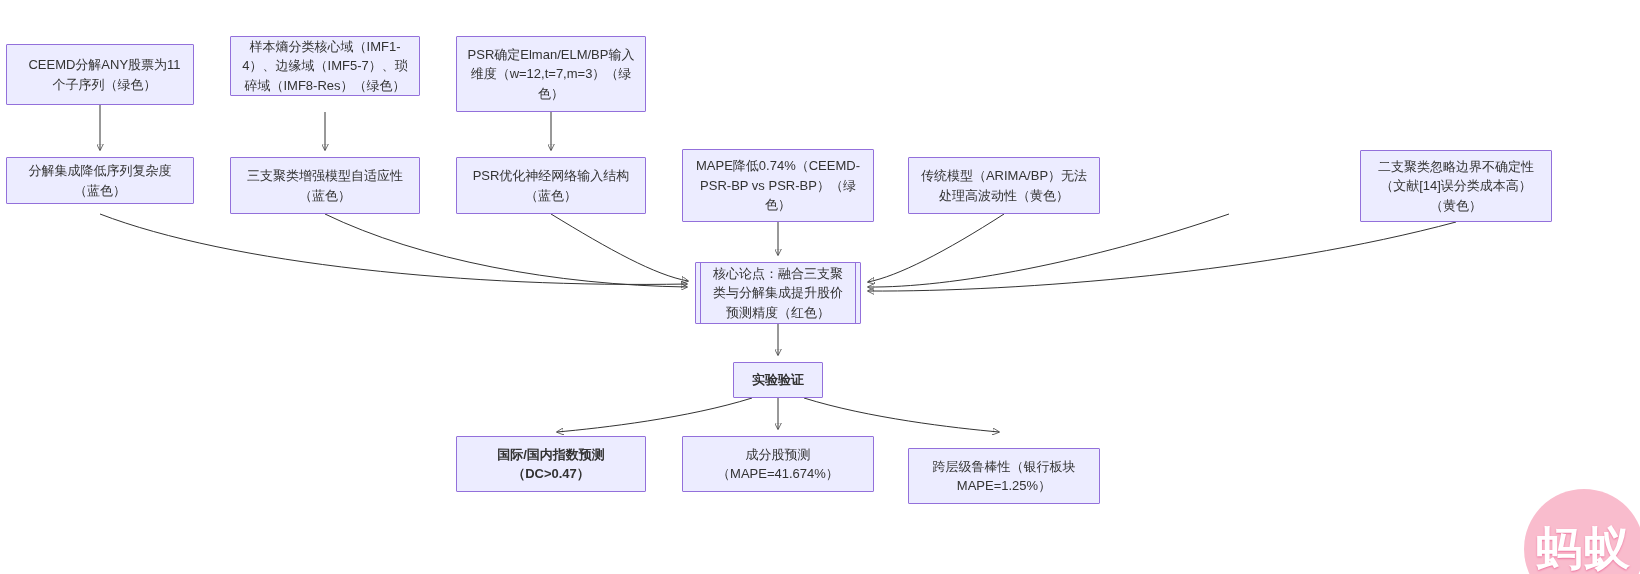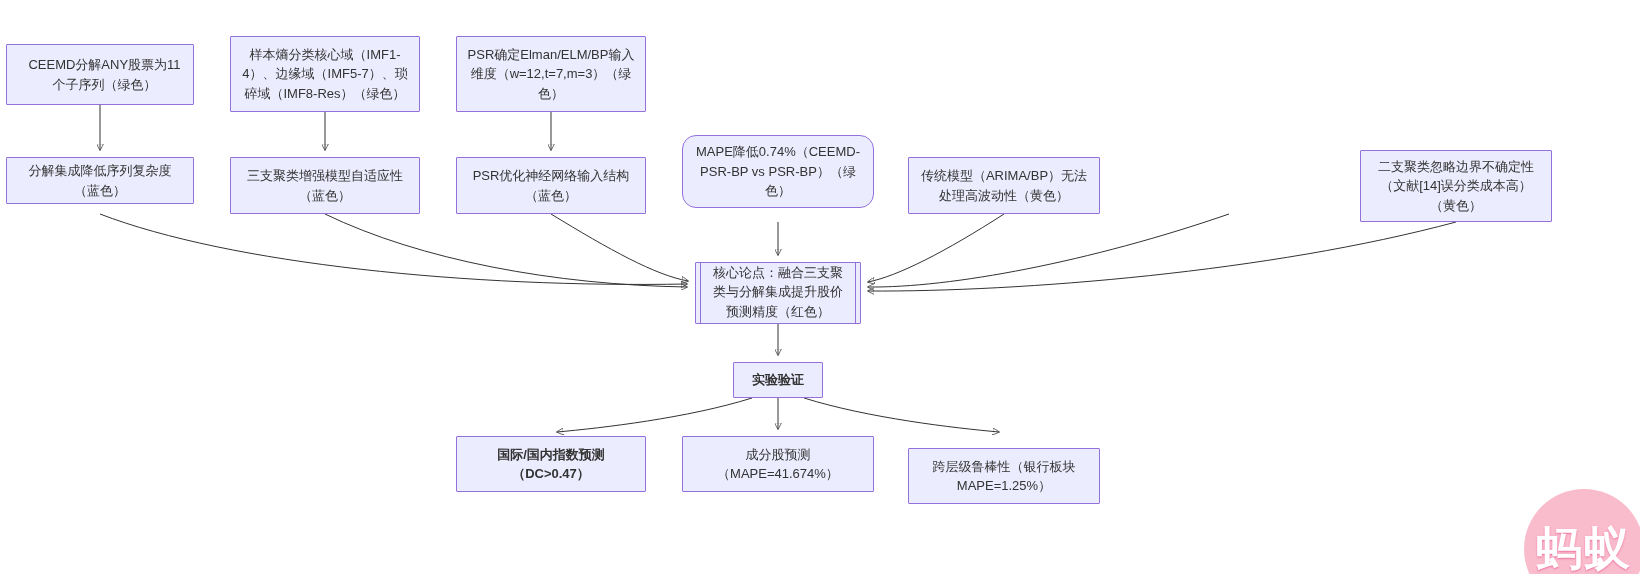--- a/index.html
+++ b/index.html
@@ -4,30 +4,30 @@
 <style>
   html,body{margin:0;padding:0;background:#ffffff;}
   .canvas{position:relative;width:1640px;height:574px;overflow:hidden;background:#ffffff;
           font-family:"Liberation Sans","DejaVu Sans",sans-serif;}
   .edges{position:absolute;left:0;top:0;width:1640px;height:574px;}
   .edges path{stroke:#333333;stroke-width:1;fill:none;}
   .node{position:absolute;background:#ECECFF;border:1px solid #9370DB;border-radius:1px;
         display:flex;align-items:center;justify-content:center;text-align:center;
         padding:5px 10px;box-sizing:border-box;font-size:13px;line-height:1.5;color:#333333;}
   .n0{left:6px;top:44px;width:188px;height:61px;padding-left:19px;}
-  .n1{left:230px;top:36px;width:190px;height:76px;}
+  .n1{left:230px;top:36px;width:190px;height:60px;}
   .n2{left:456px;top:36px;width:190px;height:76px;}
   .n3{left:6px;top:157px;width:188px;height:47px;}
   .n4{left:230px;top:157px;width:190px;height:57px;}
   .n5{left:456px;top:157px;width:190px;height:57px;}
-  .n6{left:682px;top:135px;width:192px;height:73px;border-radius:14px;}
+  .n6{left:682px;top:149px;width:192px;height:73px;}
   .n7{left:908px;top:157px;width:192px;height:57px;}
   .n8{left:1133px;top:157px;width:192px;height:57px;}
   .n9{left:1360px;top:150px;width:192px;height:72px;}
-  .n10{left:695px;top:262px;width:166px;height:62px;padding:7px 14px;font-family:Liberation Mono, monospace;}
+  .n10{left:695px;top:262px;width:166px;height:62px;padding:7px 14px;}
   .n11{left:733px;top:362px;width:90px;height:36px;font-weight:bold;}
   .n12{left:456px;top:436px;width:190px;height:56px;font-weight:bold;}
   .n13{left:682px;top:436px;width:192px;height:56px;}
   .n14{left:908px;top:448px;width:192px;height:56px;}
   .sub-line{position:absolute;top:0;bottom:0;width:0;border-left:1px solid #9370DB;}
   .sub-line.left{left:4px;}
   .sub-line.right{right:4px;}
   .watermark{position:absolute;left:1524px;top:489px;width:120px;height:120px;border-radius:50%;
              background:#f9bccd;display:flex;align-items:center;justify-content:center;
              color:#ffffff;font-weight:bold;font-size:46px;letter-spacing:2px;

